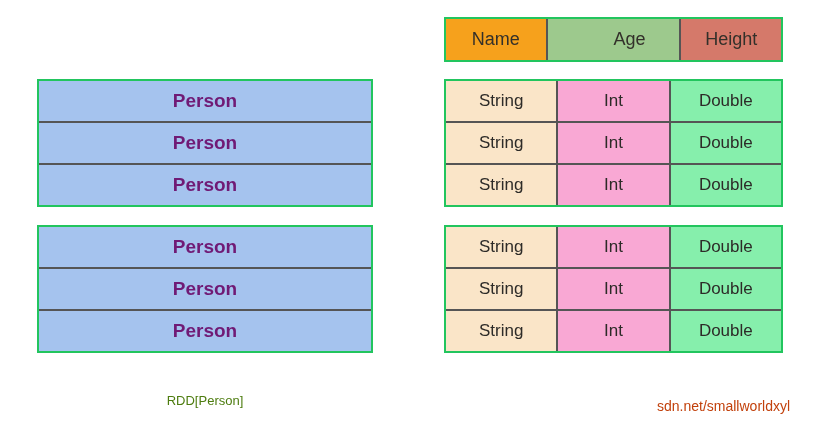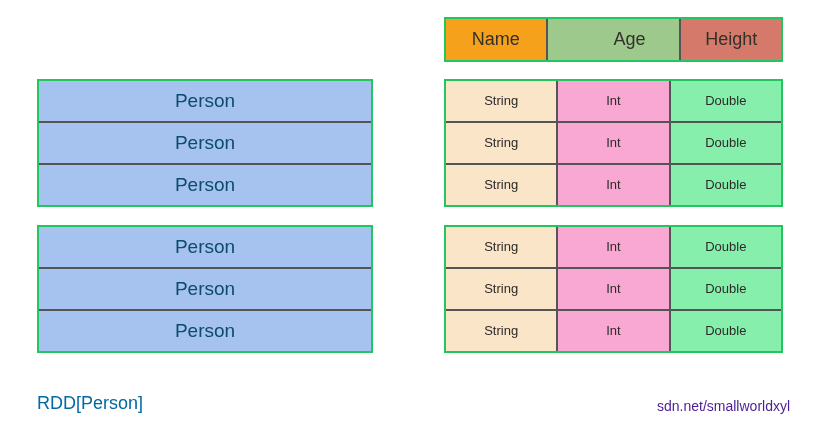--- a/index.html
+++ b/index.html
@@ -9,44 +9,44 @@
   }
   
   .group {
     position:absolute; box-sizing:border-box;
     border:2px solid #22c55e; background:#ffffff;
   }
   .row { display:flex; height:40px; }
   .row + .row { border-top:2px solid #555555; }
   
   .rdd-row {
-    flex:1; background:#a5c3ee; color:#0c4a6e;
-    font-size:19px; line-height:40px; text-align:center;
+    flex:1; background:#a5c3ee; color:#701a75;
+    font-size:19px; line-height:40px; text-align:center;font-weight:bold;
   }
   
   .cell {
-    flex:1; font-size:13px; line-height:40px; text-align:center;
+    flex:1; font-size:17px; line-height:40px; text-align:center;
     color:#2d2b28;
   }
   .cell + .cell { border-left:2px solid #555555; }
   .hdr .cell { font-size:18px; line-height:41px; color:#33302a; }
   .c-name   { background:#f6a11c; }
   .c-age    { background:#9dc98d;padding-left:32px; }
   .c-height { background:#d5796a; }
   .c-string { background:#fae5c8; }
   .c-int    { background:#f9a8d4; }
   .c-double { background:#86efac; }
   
   .caption {
-    position:absolute; font-size:18px; color:#0369a1;
+    position:absolute; text-align:center; font-size:13px; color:#4d7c0f;
     z-index:2;
   }
   .watermark {
     position:absolute; left:657px; top:398px; z-index:1;
-    font-size:14px; color:#4c1d95; white-space:nowrap;
+    font-size:14px; color:#c2410c; white-space:nowrap;
   }
 </style>
 </head>
 <body>
 
 <div id="canvas">
 
   <div class="group" style="left:37px; top:79px; width:336px;">
     <div class="row">
         <div class="rdd-row">Person</div>

